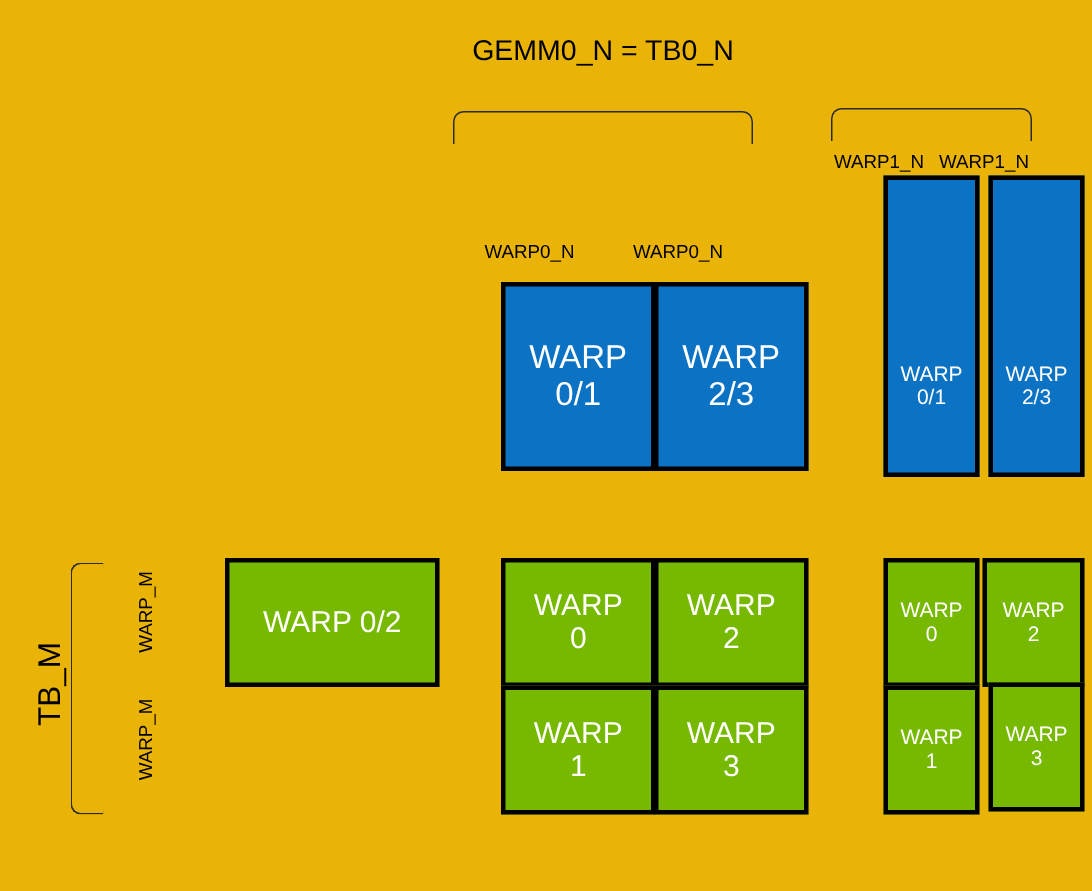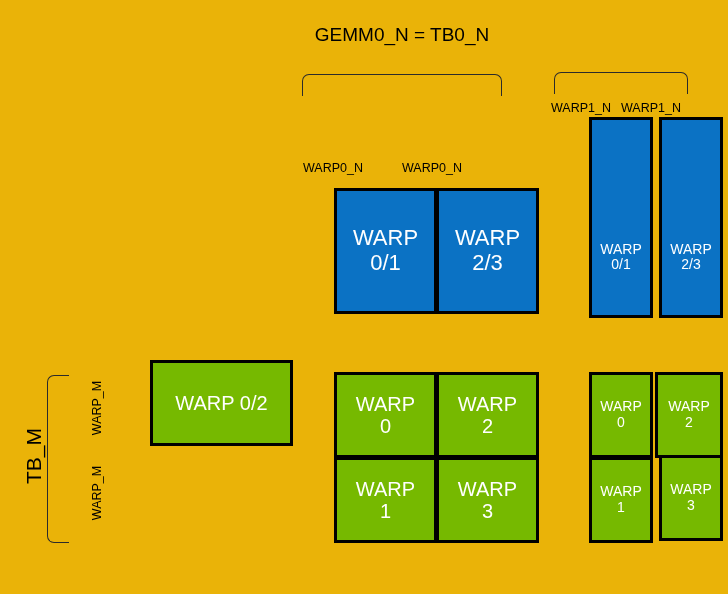--- a/index.html
+++ b/index.html
@@ -44,21 +44,21 @@
     border-radius: 7px 0 0 7px;
     box-sizing: border-box;
   }
 
   
   .cap {
     color: #000000;
     font-size: 12.5px;
     font-family: "Liberation Sans", sans-serif;
     white-space: nowrap;
-    text-align: left;
+    text-align: center;
   }
   .cap-v {
     color: #000000;
     font-size: 12.5px;
     font-family: "Liberation Sans", sans-serif;
     white-space: nowrap;
     transform: rotate(-90deg);
     transform-origin: 50% 50%;
     text-align: center;
   }
@@ -123,21 +123,21 @@
   <div class="abs cell blue t-small align-lower" style="left:624px; top:117px; width:64px; height:201px;">WARP
 2/3</div>
 
   <div class="abs label-tbm" style="left:-6px; top:444px; width:80px;">TB_M</div>
 
   <div class="abs vbracket" style="left:47px; top:375px; width:22px; height:168px;"></div>
 
   <div class="abs cap-v" style="left:62px; top:401px; width:70px;">WARP_M</div>
   <div class="abs cap-v" style="left:62px; top:486px; width:70px;">WARP_M</div>
 
-  <div class="abs cell green t-mid" style="left:115px; top:360px; width:143px; height:86px;">WARP 0/2</div>
+  <div class="abs cell green t-mid" style="left:115px; top:372px; width:143px; height:86px;">WARP 0/2</div>
 
   <div class="abs cell green t-mid" style="left:299px; top:372px; width:103px; height:86px;">WARP
 0</div>
   <div class="abs cell green t-mid" style="left:401px; top:372px; width:103px; height:86px;">WARP
 2</div>
   <div class="abs cell green t-mid" style="left:299px; top:457px; width:103px; height:86px;">WARP
 1</div>
   <div class="abs cell green t-mid" style="left:401px; top:457px; width:103px; height:86px;">WARP
 3</div>
 

